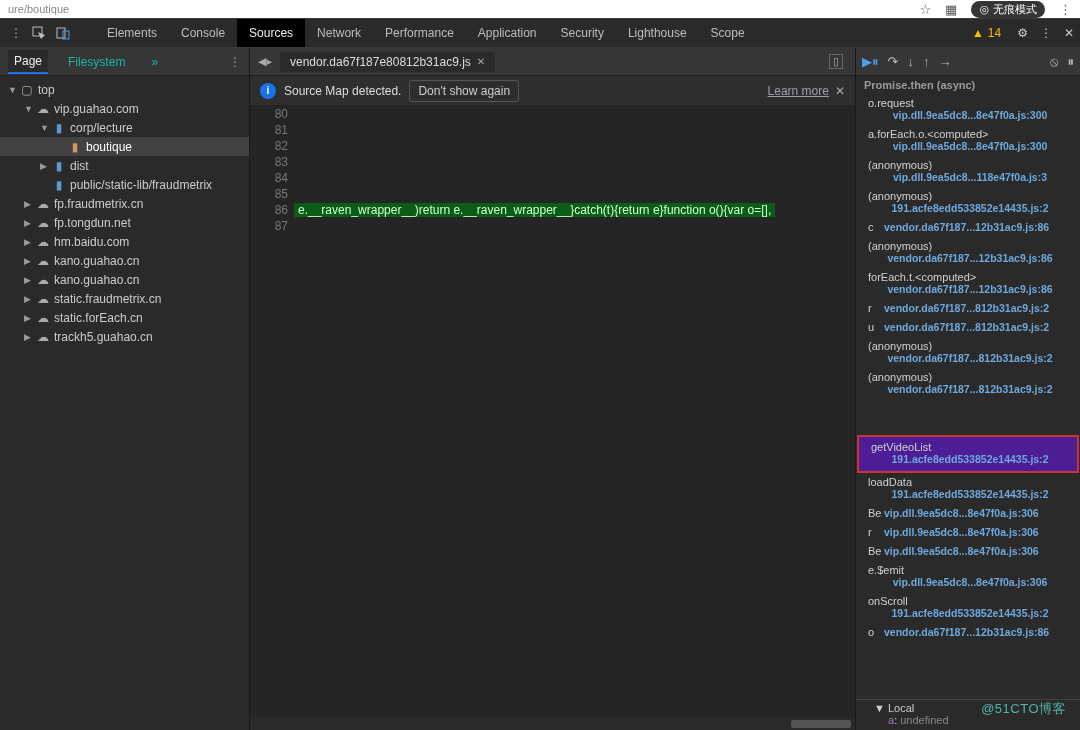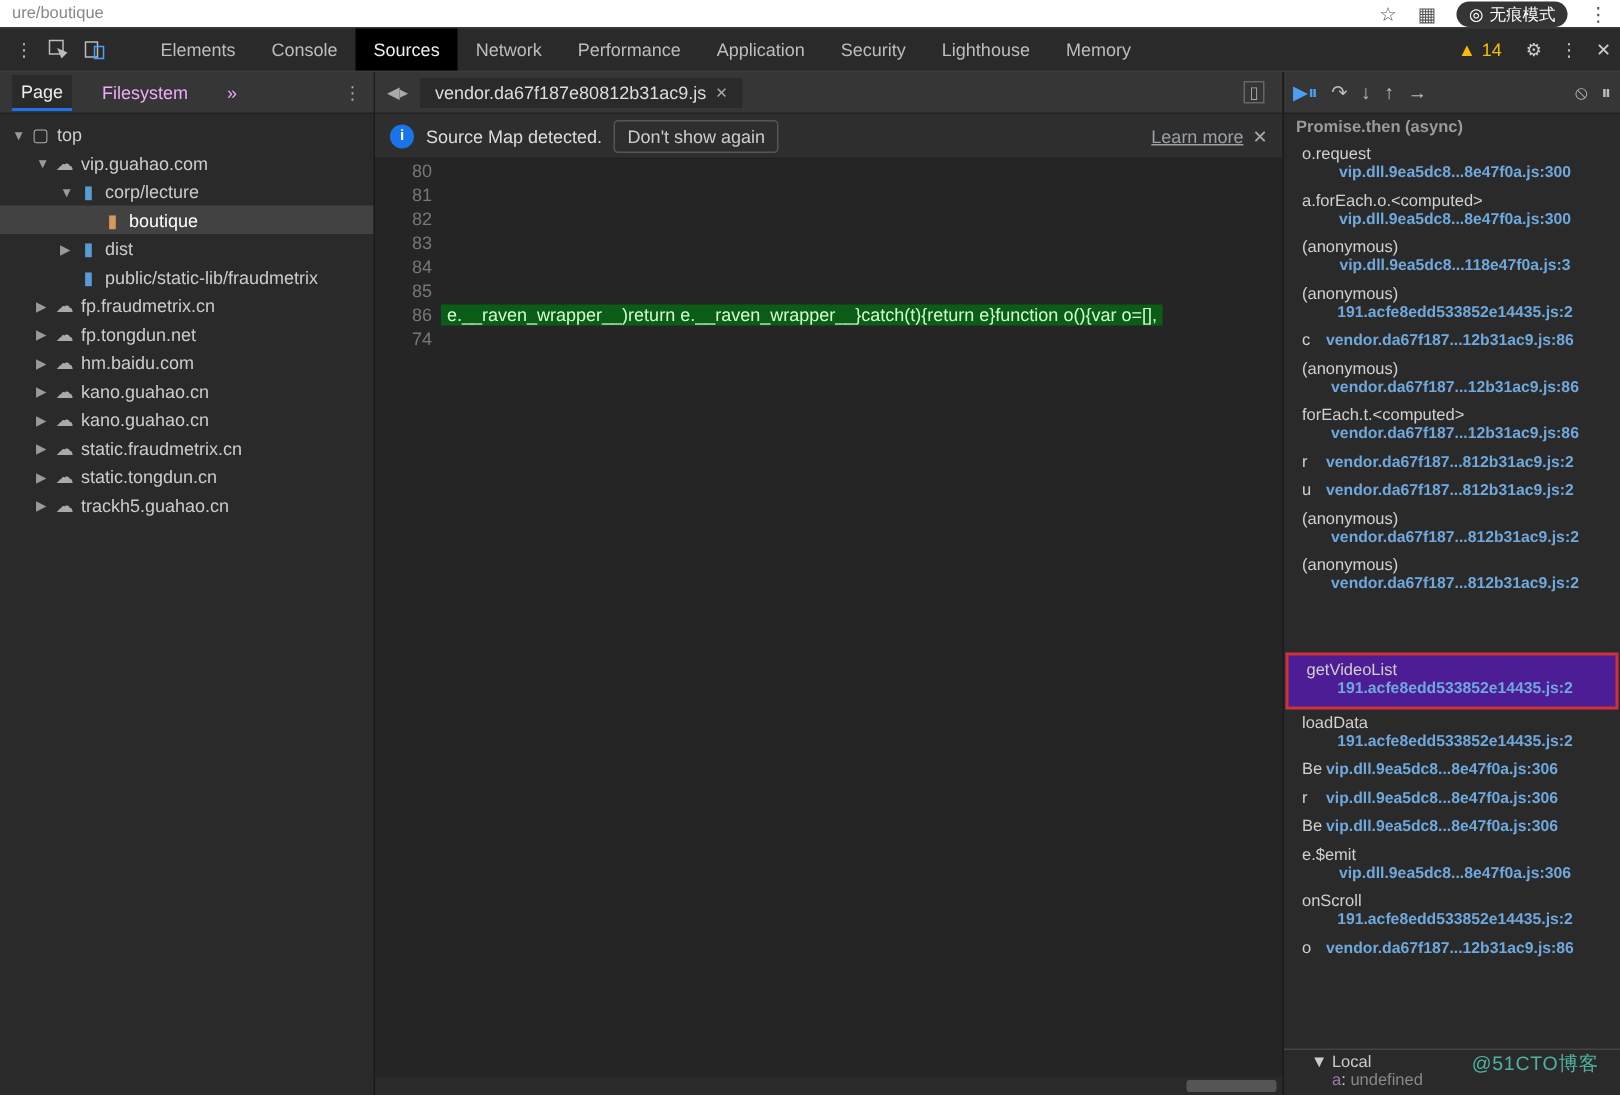--- a/index.html
+++ b/index.html
@@ -14,21 +14,21 @@
 .dt-top .left-icons { width: 95px; display: flex; align-items: center; padding-left: 10px; gap: 10px; }
 .dt-top .tab { padding: 0 12px; height: 100%; display: flex; align-items: center; cursor: pointer; }
 .dt-top .tab.active { background: #000; color: #eee; }
 .dt-top .spacer { flex: 1; }
 .dt-top .warn { color: #f7bd00; display: flex; align-items: center; gap: 4px; margin-right: 10px; }
 .dt-top .ric { margin: 0 6px; color: #ccc; cursor: pointer; }
 
 .body-row { display: flex; height: calc(730px - 18px - 30px); }
 .left-pane { width: 250px; background: #2a2a2a; display: flex; flex-direction: column; border-right: 1px solid #1a1a1a; }
 .left-tabs { height: 28px; background: #363636; display: flex; align-items: center; padding: 0 8px; font-size: 12px; gap: 14px; border-bottom: 1px solid #222; justify-content: space-between; }
-.left-tabs .lt { color: #f0abfc; padding: 4px 6px; cursor: pointer; }
+.left-tabs .lt { color: #14b8a6; padding: 4px 6px; cursor: pointer; }
 .left-tabs .lt.active { color: #eee; border-bottom: 2px solid #1a73e8; background: #2a2a2a; }
 .left-tabs .spacer { flex: 1; }
 .left-tabs .dots { color: #aaa; }
 
 .tree { flex: 1; overflow: auto; font-size: 12px; color: #ccc; padding-top: 4px; }
 .tree .node { display: flex; align-items: center; height: 19px; padding-left: 8px; cursor: pointer; white-space: nowrap; }
 .tree .arrow { width: 10px; color: #9a9a9a; font-size: 9px; margin-right: 2px; }
 .tree .ic { width: 14px; margin-right: 4px; display: inline-flex; justify-content: center; }
 .tree .selected { background: #424242; color: #fff; }
 .cloud { color: #aaa; }
@@ -122,21 +122,21 @@
   </div>
   <div id="dt-tabs" style="display:flex;height:100%">
       <div class="tab">Elements</div>
       <div class="tab">Console</div>
       <div class="tab active">Sources</div>
       <div class="tab">Network</div>
       <div class="tab">Performance</div>
       <div class="tab">Application</div>
       <div class="tab">Security</div>
       <div class="tab">Lighthouse</div>
-      <div class="tab">Memory</div>
+      <div class="tab">Scope</div>
     </div>
   <div class="spacer"></div>
   <div class="warn">
     <span>▲</span>
     <span>14</span>
   </div>
   <span class="ric">⚙</span>
   <span class="ric">⋮</span>
   <span class="ric">✕</span>
 </div>
@@ -208,21 +208,21 @@
           <span>kano.guahao.cn</span>
         </div>
         <div class="node" style="padding-left: 24px;">
           <span class="arrow">▶</span>
           <span class="ic cloud">☁</span>
           <span>static.fraudmetrix.cn</span>
         </div>
         <div class="node" style="padding-left: 24px;">
           <span class="arrow">▶</span>
           <span class="ic cloud">☁</span>
-          <span>static.tongdun.cn</span>
+          <span>static.forEach.cn</span>
         </div>
         <div class="node" style="padding-left: 24px;">
           <span class="arrow">▶</span>
           <span class="ic cloud">☁</span>
           <span>trackh5.guahao.cn</span>
         </div>
       </div>
   </div>
 
   <div class="center-pane">
@@ -245,21 +245,21 @@
     </div>
     <div class="code-area">
       <div class="gutter" id="gutter">
           <div>80</div>
           <div>81</div>
           <div>82</div>
           <div>83</div>
           <div>84</div>
           <div>85</div>
           <div>86</div>
-          <div>74</div>
+          <div>87</div>
         </div>
       <div class="codelines" id="codelines">
           <div class="ln"></div>
           <div class="ln"></div>
           <div class="ln"></div>
           <div class="ln"></div>
           <div class="ln"></div>
           <div class="ln"></div>
           <div class="ln"><span class="hl">e.__raven_wrapper__)return e.__raven_wrapper__}catch(t){return e}function o(){var o=[],</span></div>
           <div class="ln"></div>

